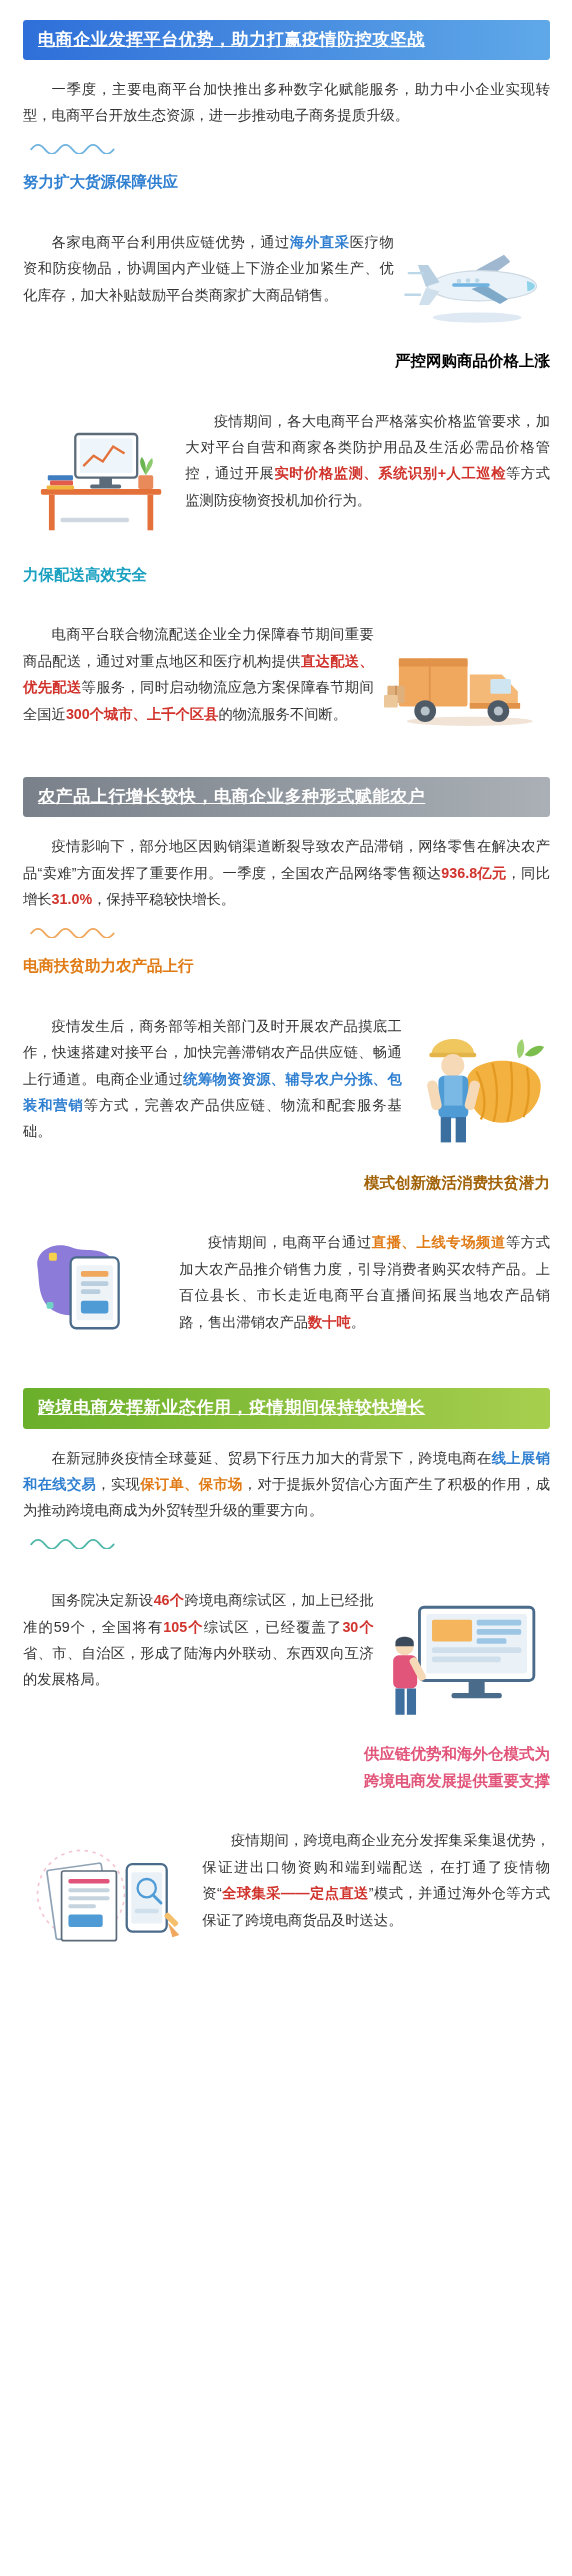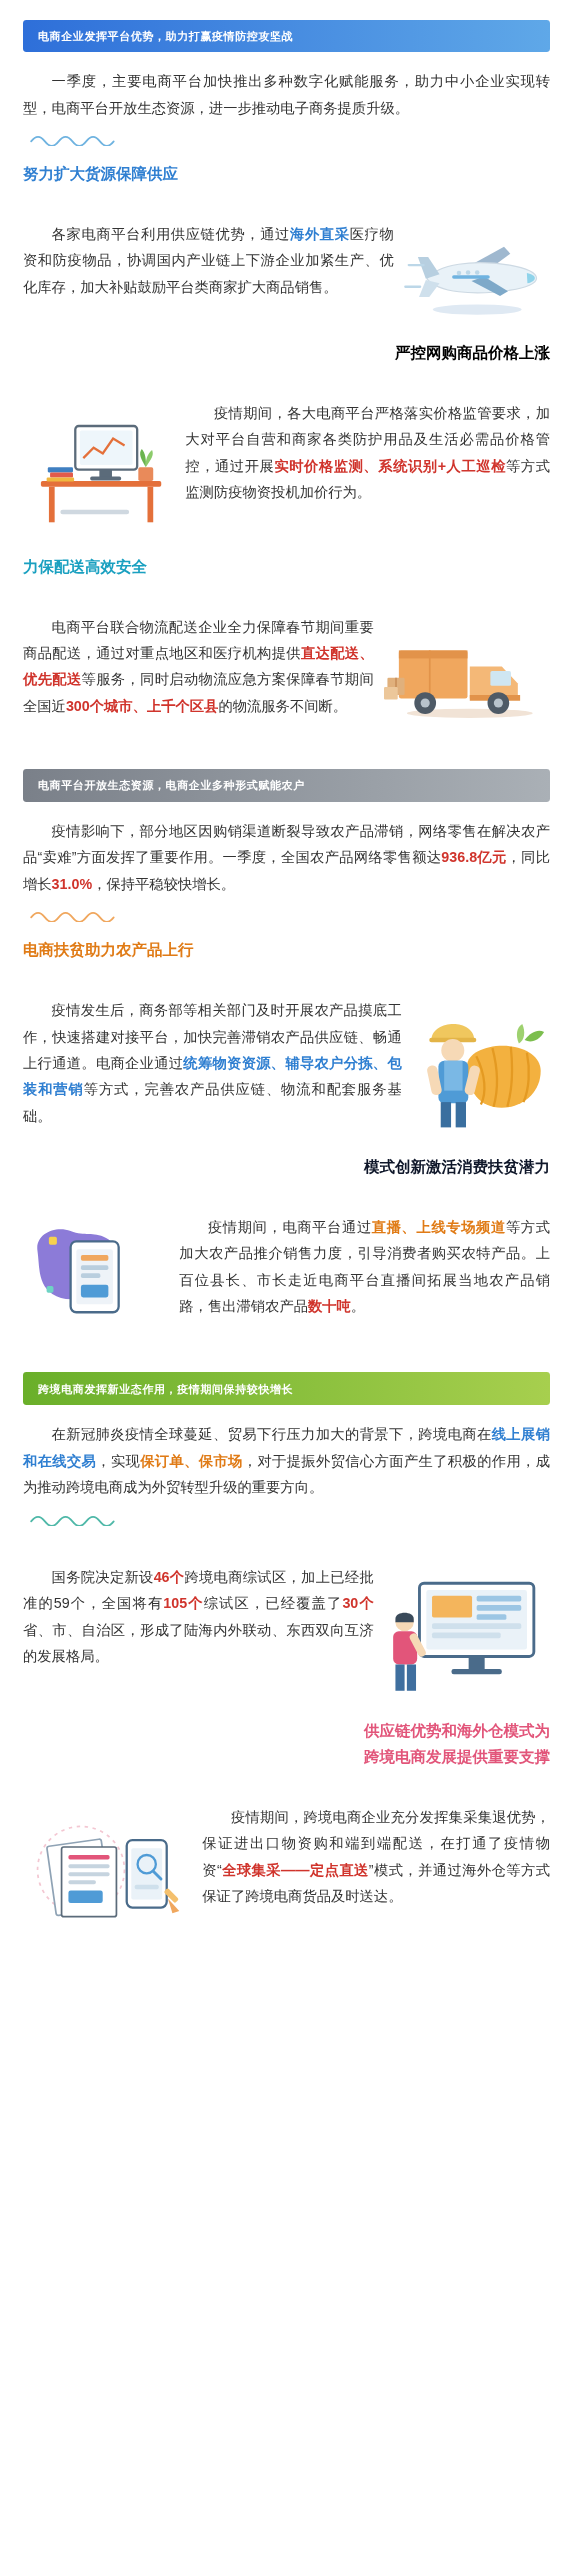--- a/index.html
+++ b/index.html
@@ -19,42 +19,43 @@
     padding: 0 0 23px 0;
     position: relative;
   }
 
   
   .bar {
     margin: 19.5px 23px 16px 23px;
     padding: 9.2px 15px;
     border-radius: 3.4px;
     color: #ffffff;
-    font-size: 11px;
+    font-size: 17px;
     font-weight: bold;
     letter-spacing: 0.6px;
     line-height: 1.3;
+    text-decoration: underline;
   }
   .bar.blue   { background: linear-gradient(90deg,#2e6fd9 0%, #5fa8e8 100%); }
   .bar.gray   { background: linear-gradient(90deg,#7a8089 0%, #aab0b6 100%); }
   .bar.green  { background: linear-gradient(90deg,#6aaf2a 0%, #a7cf4e 100%); }
 
   
   .subhead {
     font-size: 15.5px;
     font-weight: bold;
     margin: 15px 23px 8px 23px;
     line-height: 1.4;
   }
   .subhead.right  { text-align: right; }
   .sh-blue   { color: #2f7fd1; }
   .sh-red    { color: #000000; }
   .sh-cyan   { color: #1aa0c0; }
   .sh-orange { color: #e07b16; }
-  .sh-green  { color: #0f172a; }
+  .sh-green  { color: #a16207; }
   .sh-teal   { color: #1d9b8a; }
   .sh-pink   { color: #e2557a; }
 
   
   p.para {
     font-size: 14.3px;
     line-height: 1.85;
     margin: 0 23px 10.3px 23px;
     text-indent: 2em;
     color: #333;
@@ -204,21 +205,21 @@
         <rect x="0" y="122" width="24" height="22" rx="2" fill="#ecc79a"></rect>
       </svg>
     </div>
     <p class="para">
       <span>电商平台联合物流配送企业全力保障春节期间重要商品配送，通过对重点地区和医疗机构提供</span><span class="hl-red">直达配送、优先配送</span><span>等服务，同时启动物流应急方案保障春节期间全国近</span><span class="hl-red">300个城市、上千个区县</span><span>的物流服务不间断。</span>
     </p>
   </div>
 
   <div class="spacer-md"></div>
 
-  <div class="bar gray">电商平台开放生态资源，电商企业多种形式赋能农户</div>
+  <div class="bar gray">农产品上行增长较快，电商企业多种形式赋能农户</div>
 
   <p class="para">
     <span>疫情影响下，部分地区因购销渠道断裂导致农产品滞销，网络零售在解决农产品“卖难”方面发挥了重要作用。一季度，全国农产品网络零售额达</span><span class="hl-red">936.8亿元</span><span>，同比增长</span><span class="hl-red">31.0%</span><span>，保持平稳较快增长。</span>
   </p>
 
   <div class="squiggle">
     <svg width="86" height="15" viewBox="0 0 150 26">
       <path d="M2 18 Q 14 2, 26 18 T 50 18 T 74 18 T 98 18 T 122 18 T 146 18" fill="none" stroke="#f0a75e" stroke-width="3" stroke-linecap="round"></path>
     </svg>
   </div>

